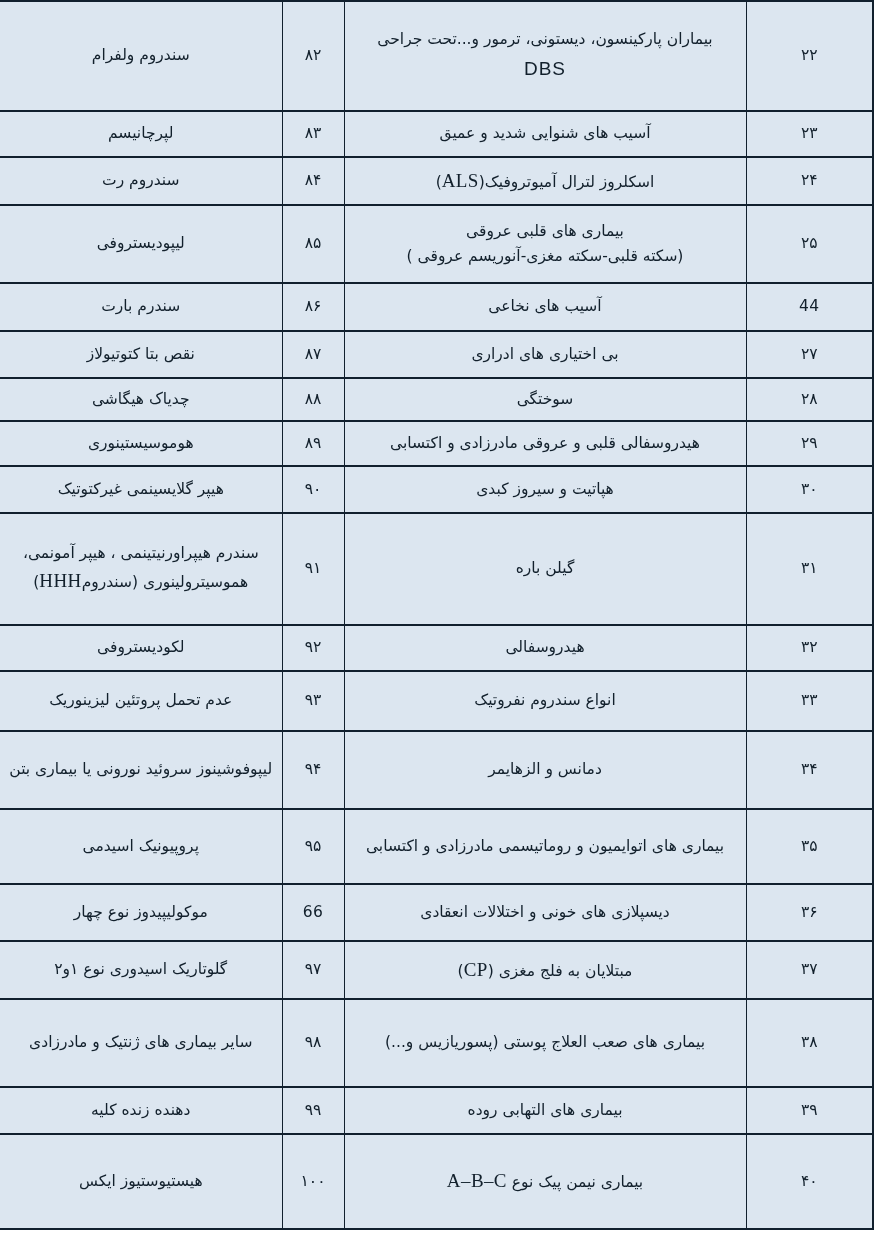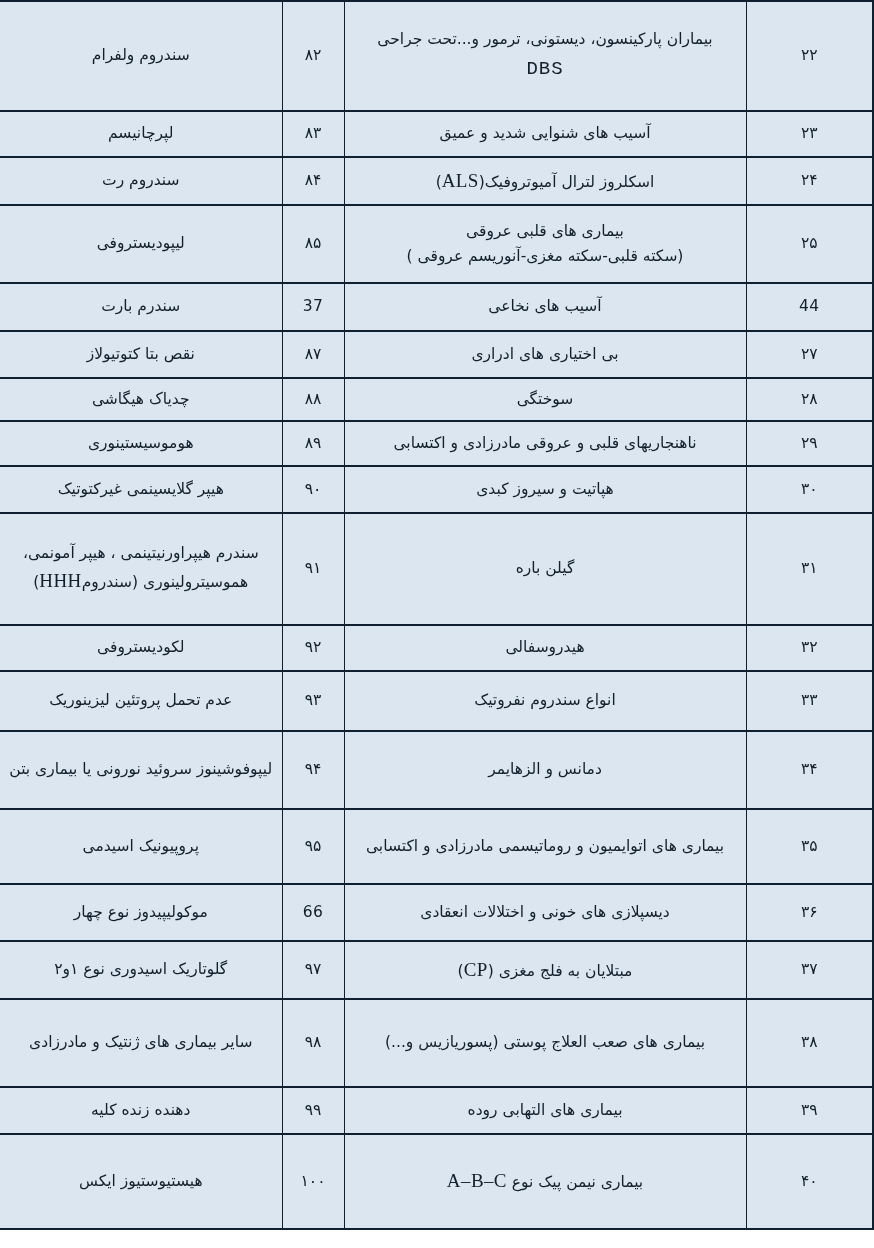--- a/index.html
+++ b/index.html
@@ -70,21 +70,21 @@
     text-align: justify;
     text-align-last: center;
   }
   .cell-name .latin {
     font-family: "Liberation Serif", "DejaVu Serif", serif;
     font-size: 19px;
     letter-spacing: 0.4px;
   }
   .cell-name .latin-block {
     display: block;
-    font-family: Liberation Mono, monospace;
+    font-family: Liberation Sans, sans-serif;
     font-size: 19px;
     letter-spacing: 1px;
     margin-top: 2px;
   }
 </style>
 </head>
 <body>
 
 <div class="sheet">
   <table class="disease-table">
@@ -115,38 +115,38 @@
         </tr>
         <tr style="height: 78px;">
           <td class="cell-index edge-right">۲۵</td>
           <td class="cell-name ">بیماری های قلبی عروقی<br><span>(سکته قلبی-سکته مغزی-آنوریسم عروقی )</span></td>
           <td class="cell-index ">۸۵</td>
           <td class="cell-name edge-left">لیپودیستروفی</td>
         </tr>
         <tr style="height: 48px;">
           <td class="cell-index edge-right">44</td>
           <td class="cell-name ">آسیب های نخاعی</td>
-          <td class="cell-index ">37</td>
+          <td class="cell-index ">۸۶</td>
           <td class="cell-name edge-left">سندرم بارت</td>
         </tr>
         <tr style="height: 47px;">
           <td class="cell-index edge-right">۲۷</td>
           <td class="cell-name ">بی اختیاری های ادراری</td>
           <td class="cell-index ">۸۷</td>
           <td class="cell-name edge-left">نقص بتا کتوتیولاز</td>
         </tr>
         <tr style="height: 43px;">
           <td class="cell-index edge-right">۲۸</td>
           <td class="cell-name ">سوختگی</td>
           <td class="cell-index ">۸۸</td>
           <td class="cell-name edge-left">چدیاک هیگاشی</td>
         </tr>
         <tr style="height: 45px;">
           <td class="cell-index edge-right">۲۹</td>
-          <td class="cell-name ">ناهنجاریهای قلبی و عروقی مادرزادی و اکتسابی</td>
+          <td class="cell-name ">هیدروسفالی قلبی و عروقی مادرزادی و اکتسابی</td>
           <td class="cell-index ">۸۹</td>
           <td class="cell-name edge-left">هوموسیستینوری</td>
         </tr>
         <tr style="height: 47px;">
           <td class="cell-index edge-right">۳۰</td>
           <td class="cell-name ">هپاتیت و سیروز کبدی</td>
           <td class="cell-index ">۹۰</td>
           <td class="cell-name edge-left">هیپر گلایسینمی غیرکتوتیک</td>
         </tr>
         <tr style="height: 112px;">

